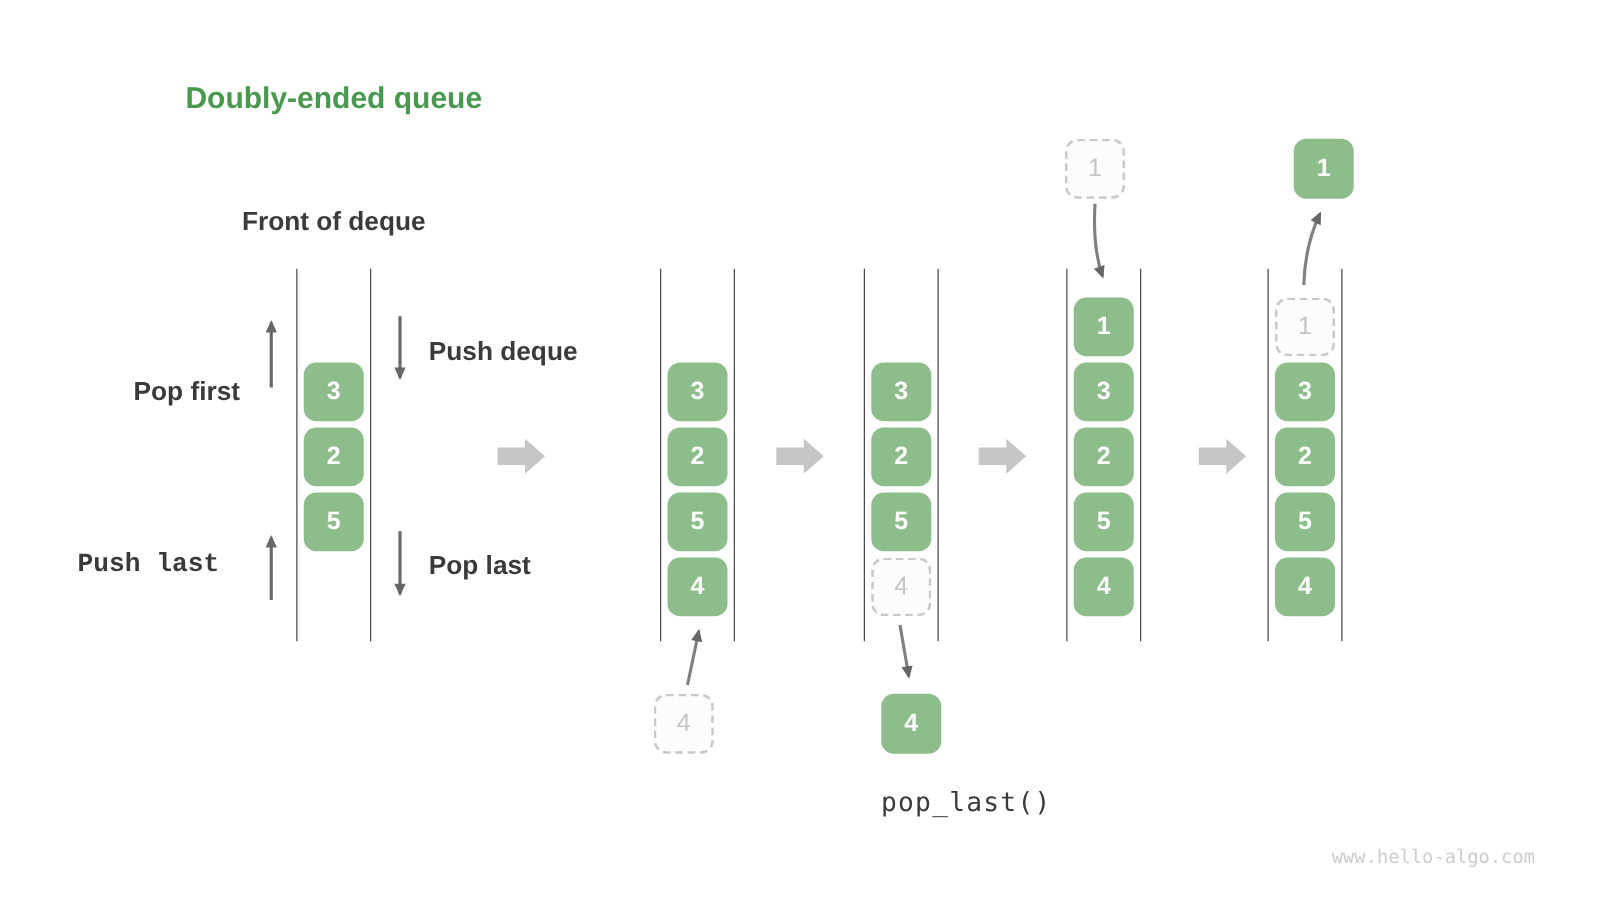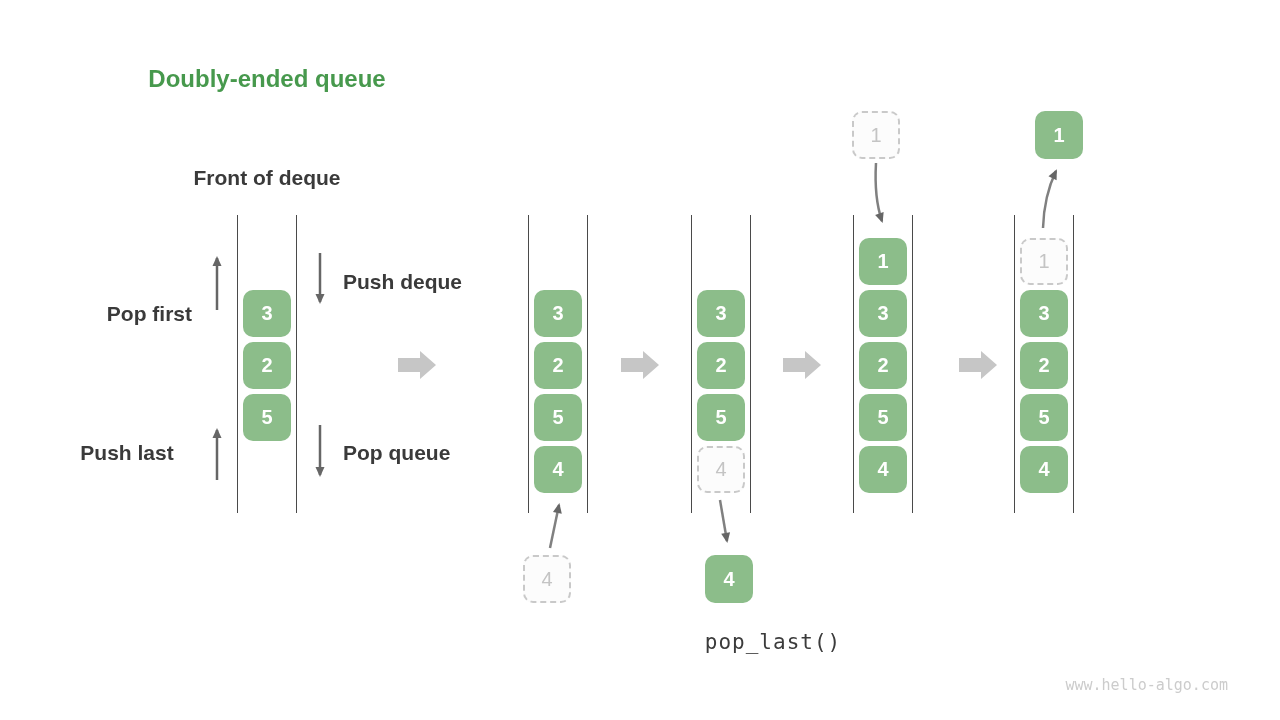--- a/index.html
+++ b/index.html
@@ -47,22 +47,22 @@
 
 <div class="canvas">
 
   <div class="title-block">
     <div class="title-line">Doubly-ended queue</div>
   </div>
 
   <div class="struct-label center-360" style="top:166px;">Front of deque</div>
   <div class="struct-label" style="left:62px;width:130px;top:286px;text-align:right;margin-top:16px;">Pop first</div>
   <div class="struct-label" style="left:343px;top:270px;">Push deque</div>
-  <div class="struct-label" style="left:62px;width:130px;top:441px;text-align:center;">Push last</div>
-  <div class="struct-label" style="left:343px;top:441px;">Pop queue</div>
+  <div class="struct-label" style="left:62px;width:130px;top:441px;text-align:left;font-family:Liberation Mono, monospace;">Push last</div>
+  <div class="struct-label" style="left:343px;top:441px;">Pop last</div>
 
   <div class="queue" style="left:237px;">
     <div class="cell row1">3</div>
     <div class="cell row2">2</div>
     <div class="cell row3">5</div>
   </div>
 
   <div class="queue" style="left:528px;">
     <div class="cell row1">3</div>
     <div class="cell row2">2</div>

